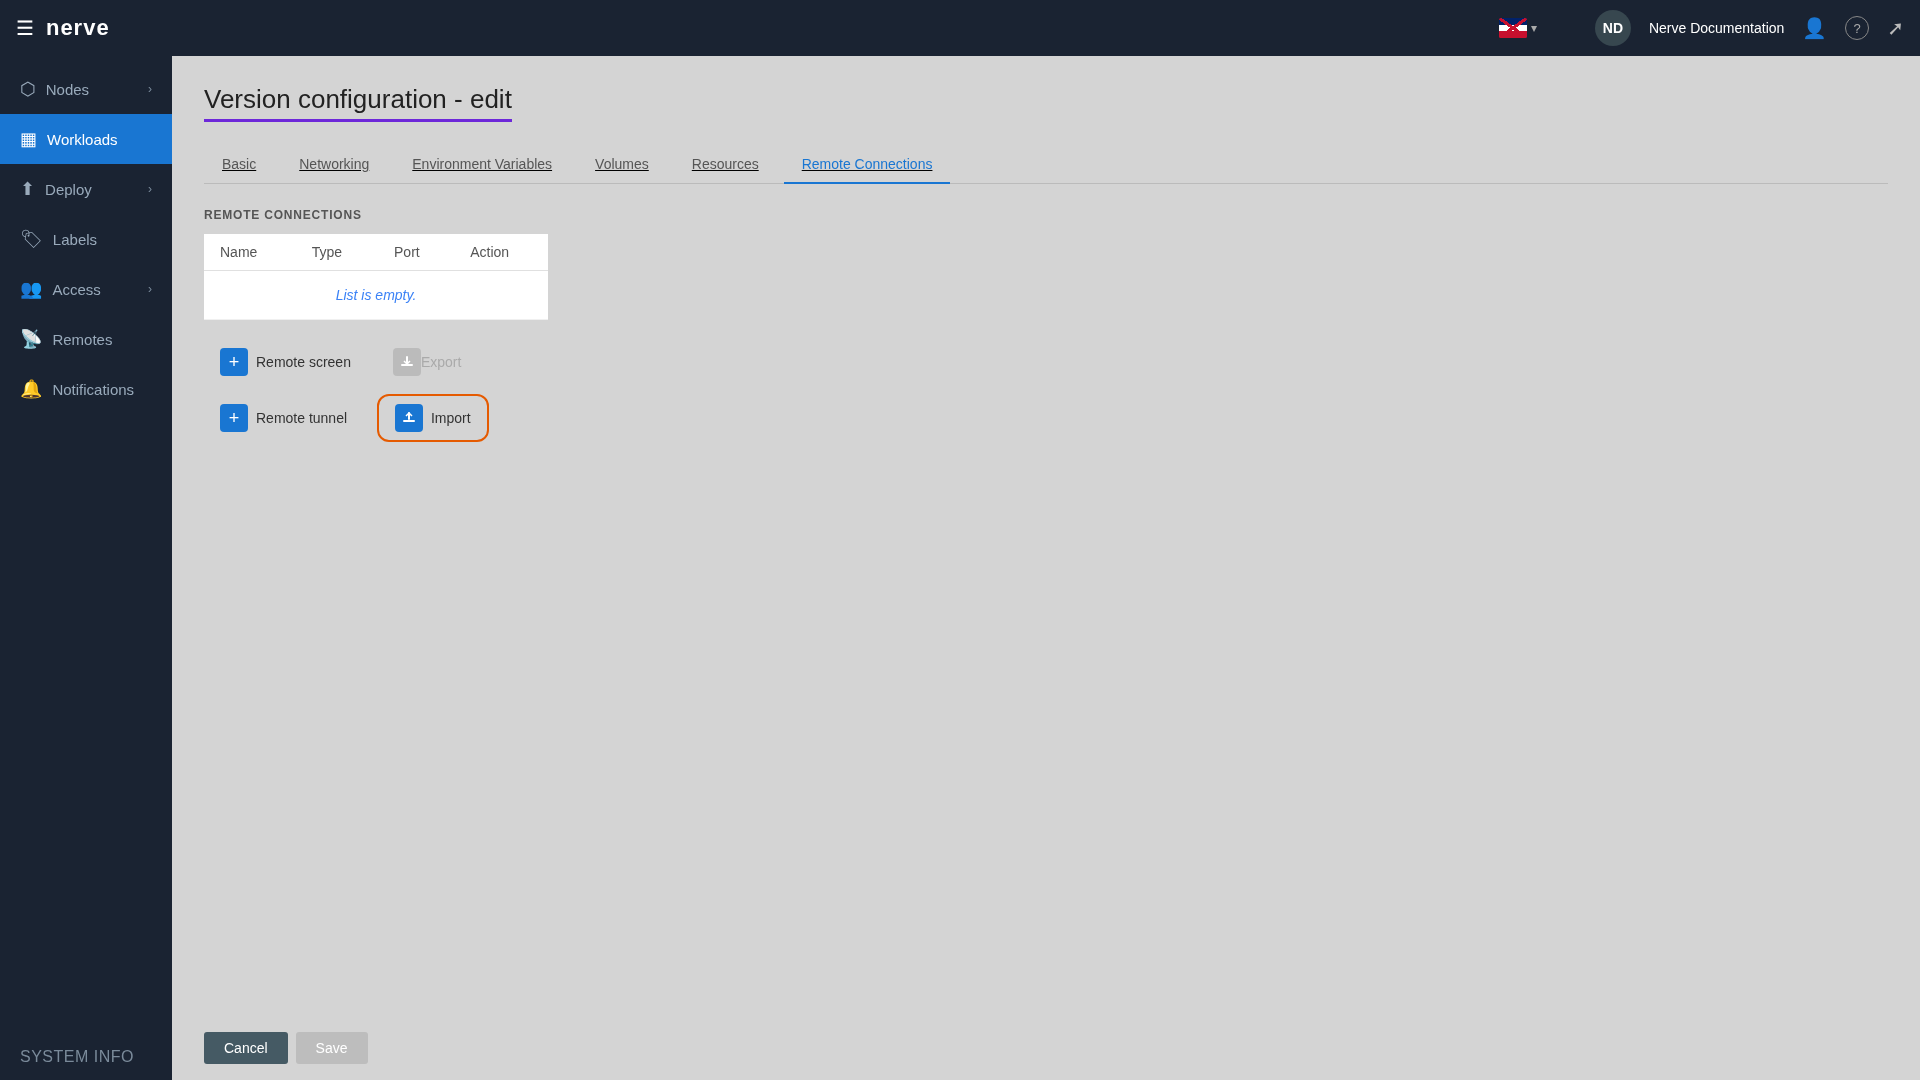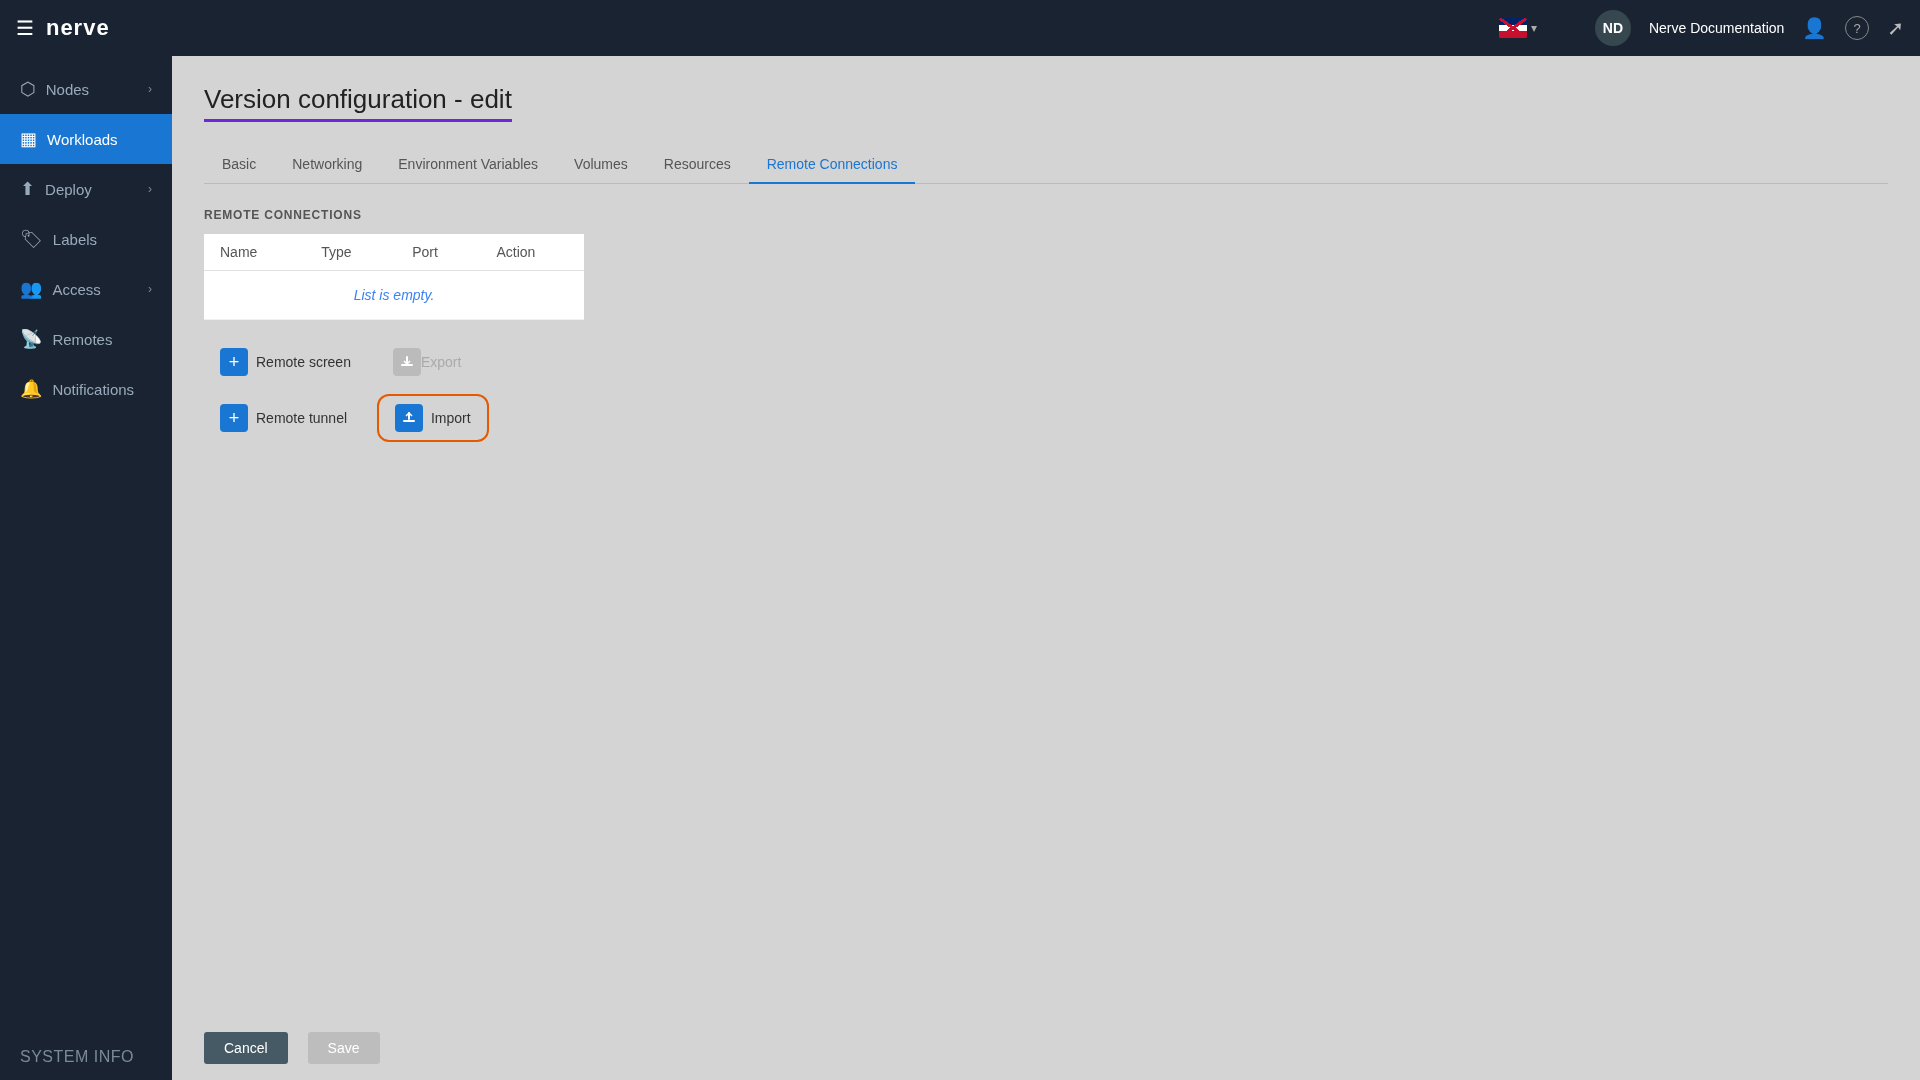--- a/index.html
+++ b/index.html
@@ -138,23 +138,24 @@
       color: #222;
       margin-bottom: 4px;
       border-bottom: 3px solid #6d28d9;
       display: inline-block;
       padding-bottom: 4px;
     }
 
     
     .tabs-bar {
       display: flex;
-      gap: 0;
+      gap: 7px;
       margin-top: 20px;
       border-bottom: 1px solid #bbb;
+      text-decoration: underline;
     }
     .tab {
       padding: 10px 18px;
       font-size: 14px;
       color: #555;
       cursor: pointer;
       border-bottom: 2px solid transparent;
       margin-bottom: -1px;
       white-space: nowrap;
     }
@@ -170,21 +171,21 @@
       font-weight: 600;
       color: #555;
       letter-spacing: 0.8px;
       margin-top: 24px;
       margin-bottom: 12px;
       text-transform: uppercase;
     }
 
     
     .data-table {
-      width: 380px;
+      width: 344px;
       background: #fff;
       border-collapse: collapse;
       font-size: 14px;
     }
     .data-table th {
       text-align: left;
       padding: 10px 16px;
       color: #555;
       font-weight: 500;
       border-bottom: 1px solid #e0e0e0;
@@ -272,21 +273,21 @@
 
     
     .bottom-actions {
       position: fixed;
       bottom: 0;
       left: 172px;
       right: 0;
       background: #d4d4d4;
       padding: 16px 32px;
       display: flex;
-      gap: 20px;
+      gap: 8px;
     }
     .btn-cancel {
       padding: 8px 20px;
       background: #455a64;
       color: #fff;
       border: none;
       border-radius: 3px;
       font-size: 14px;
       cursor: pointer;
     }

